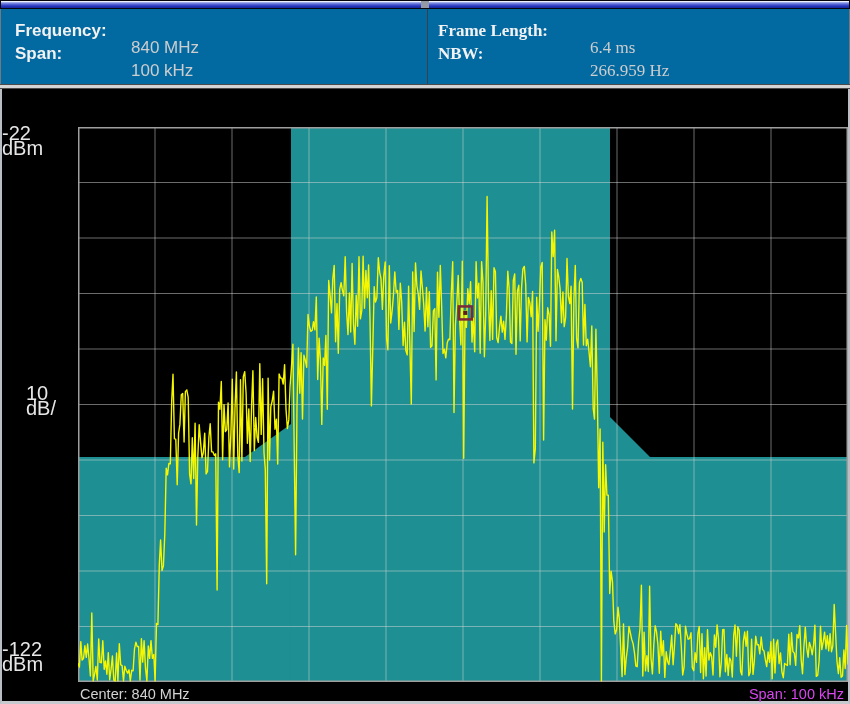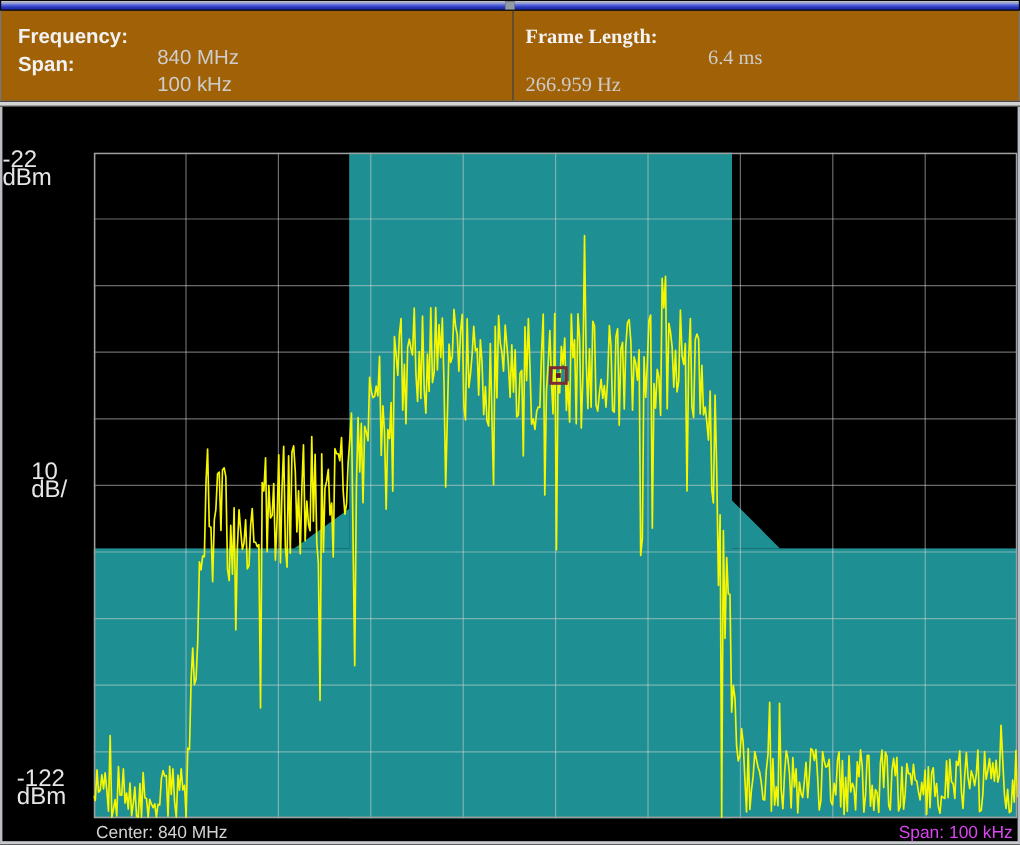--- a/index.html
+++ b/index.html
@@ -10,21 +10,21 @@
   }
   
   .titlebar{position:absolute;left:0;top:0;width:850px;height:9px;background:#06070c;}
   .titlebar-seg{
     position:absolute;top:1px;height:7px;
     background:linear-gradient(to bottom,#b7c0ef 0%,#6474dc 30%,#2a3ac0 65%,#19259d 100%);
     border-top:1px solid #eef0fa;box-sizing:border-box;
   }
   .titlebar-gap{position:absolute;top:1px;height:7px;left:421px;width:8px;background:#939aa3;}
   
-  .header{position:absolute;left:0;top:9px;width:850px;height:75px;background:#a16207;
+  .header{position:absolute;left:0;top:9px;width:850px;height:75px;background:#0369a1;
     border-left:1px solid #707880;border-right:1px solid #707880;box-sizing:border-box;}
   .header-col{position:absolute;top:10px;}
   .header-col.left{left:14px;}
   .header-col.right{left:437px;font-family:Liberation Serif, serif;}
   .hrow{display:flex;height:23px;align-items:center;}
   .hlabel{font-size:17px;font-weight:bold;color:#f2f2f2;}
   .header-col.left  .hlabel{width:116px;}
   .header-col.right .hlabel{width:152px;}
   .hvalue{font-size:17px;color:#cdcdcd;margin-top:34px;}
   .header-divider{position:absolute;left:427px;top:9px;width:1px;height:75px;background:#3a4046;}
@@ -35,21 +35,21 @@
   .plot-pane{position:absolute;left:0;top:89px;width:850px;height:615px;background:#000;
     border-left:2px solid #b9bdc4;border-right:2px solid #b9bdc4;border-bottom:3px solid #c6cacf;
     box-sizing:border-box;}
   .marker-readout{position:absolute;left:12px;top:2px;color:#dadada;font-size:13.5px;line-height:15px;}
   .mr-row{display:flex;}
   .mr-label{width:58px;}
   .ylab{position:absolute;left:0;width:70px;text-align:left;color:#e6e6e6;
     font-size:20px;line-height:15px;}
   .ylab.top{top:37px;}
   .ylab.mid{top:297px;margin-left:24px;}
-  .ylab.bot{top:553px;margin-left:12px;}
+  .ylab.bot{top:553px;}
   .graticule-wrap{position:absolute;left:76px;top:38px;width:770px;height:555px;}
   .footer-center{position:absolute;left:78px;top:597px;color:#d2d2d2;font-size:14.5px;text-align:right;}
   .footer-span{position:absolute;right:4px;top:597px;color:#d946ef;font-size:14.5px;}
 </style>
 </head>
 <body>
 
 <div class="screen">
 
   <div class="titlebar">
@@ -68,20 +68,21 @@
           <span class="hlabel">Span:</span>
           <span class="hvalue">100 kHz</span>
         </div>
       </div>
     <div class="header-col right" id="header-right">
         <div class="hrow">
           <span class="hlabel">Frame Length:</span>
           <span class="hvalue">6.4 ms</span>
         </div>
         <div class="hrow">
+          <span class="hlabel">NBW:</span>
           <span class="hvalue">266.959 Hz</span>
         </div>
       </div>
   </div>
   <div class="header-divider"></div>
 
   <div class="separator"></div>
 
   <div class="plot-pane">
 

